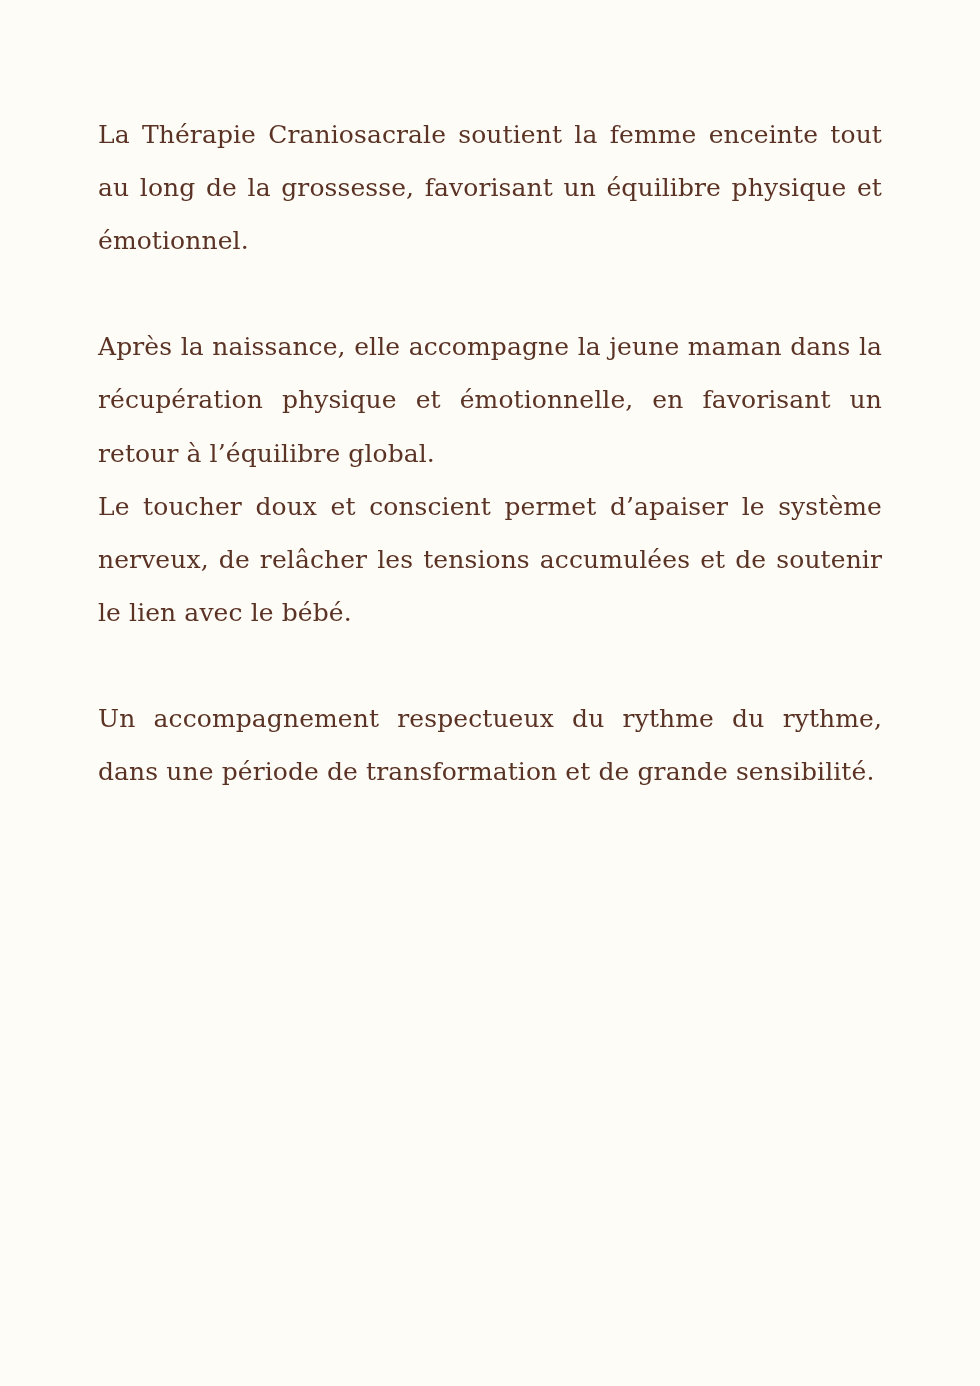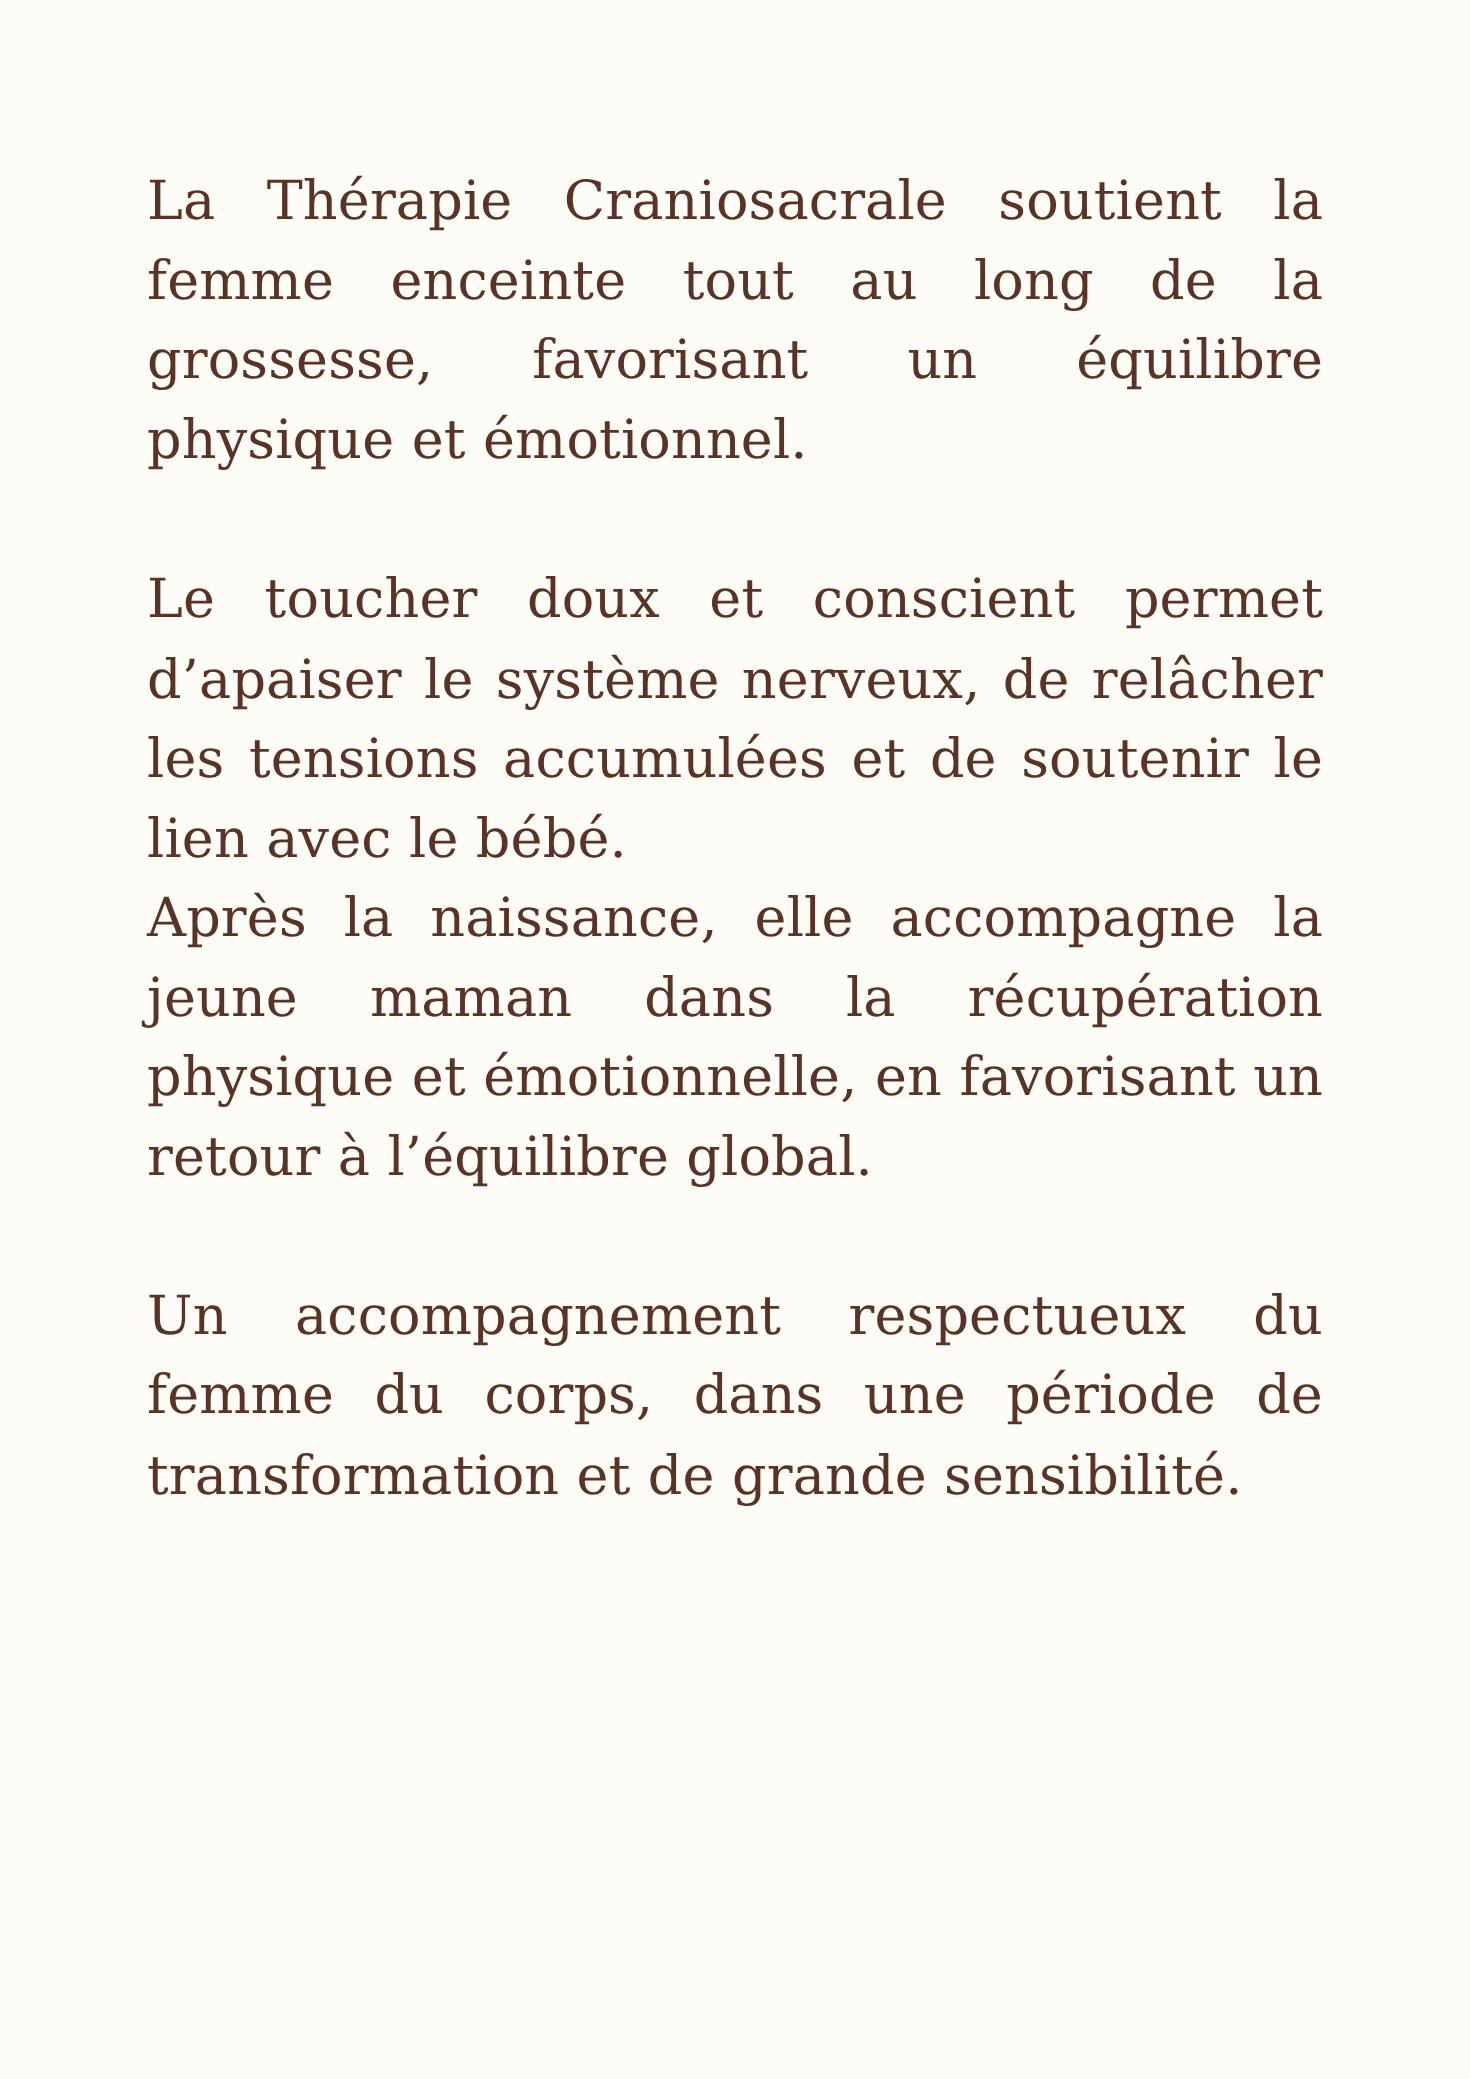--- a/index.html
+++ b/index.html
@@ -13,37 +13,37 @@
       overflow: hidden;
       position: relative;
     }
     .page {
       position: absolute;
       left: 98px;
       top: 108px;
       width: 784px;
       color: #5b3325;
       font-family: "DejaVu Serif", "Liberation Serif", serif;
-      font-size: 36px;
+      font-size: 25px;
       line-height: 53.1px;
       text-align: justify;
       letter-spacing: 0.1px;
     }
     .para {
       margin: 0;
       text-align: justify;
       hyphens: none;
     }
     .gap {
       height: 53.1px;
     }
   </style>
 </head>
 <body>
 
 <div class="page">
   <p class="para">La Thérapie Craniosacrale soutient la femme enceinte tout au long de la grossesse, favorisant un équilibre physique et émotionnel.</p>
   <div class="gap"></div>
+  <p class="para">Après la naissance, elle accompagne la jeune maman dans la récupération physique et émotionnelle, en favorisant un retour à l’équilibre global.</p>
   <p class="para">Le toucher doux et conscient permet d’apaiser le système nerveux, de relâcher les tensions accumulées et de soutenir le lien avec le bébé.</p>
-  <p class="para">Après la naissance, elle accompagne la jeune maman dans la récupération physique et émotionnelle, en favorisant un retour à l’équilibre global.</p>
   <div class="gap"></div>
-  <p class="para">Un accompagnement respectueux du femme du corps, dans une période de transformation et de grande sensibilité.</p>
+  <p class="para">Un accompagnement respectueux du rythme du rythme, dans une période de transformation et de grande sensibilité.</p>
 </div>
 
 </body></html>

